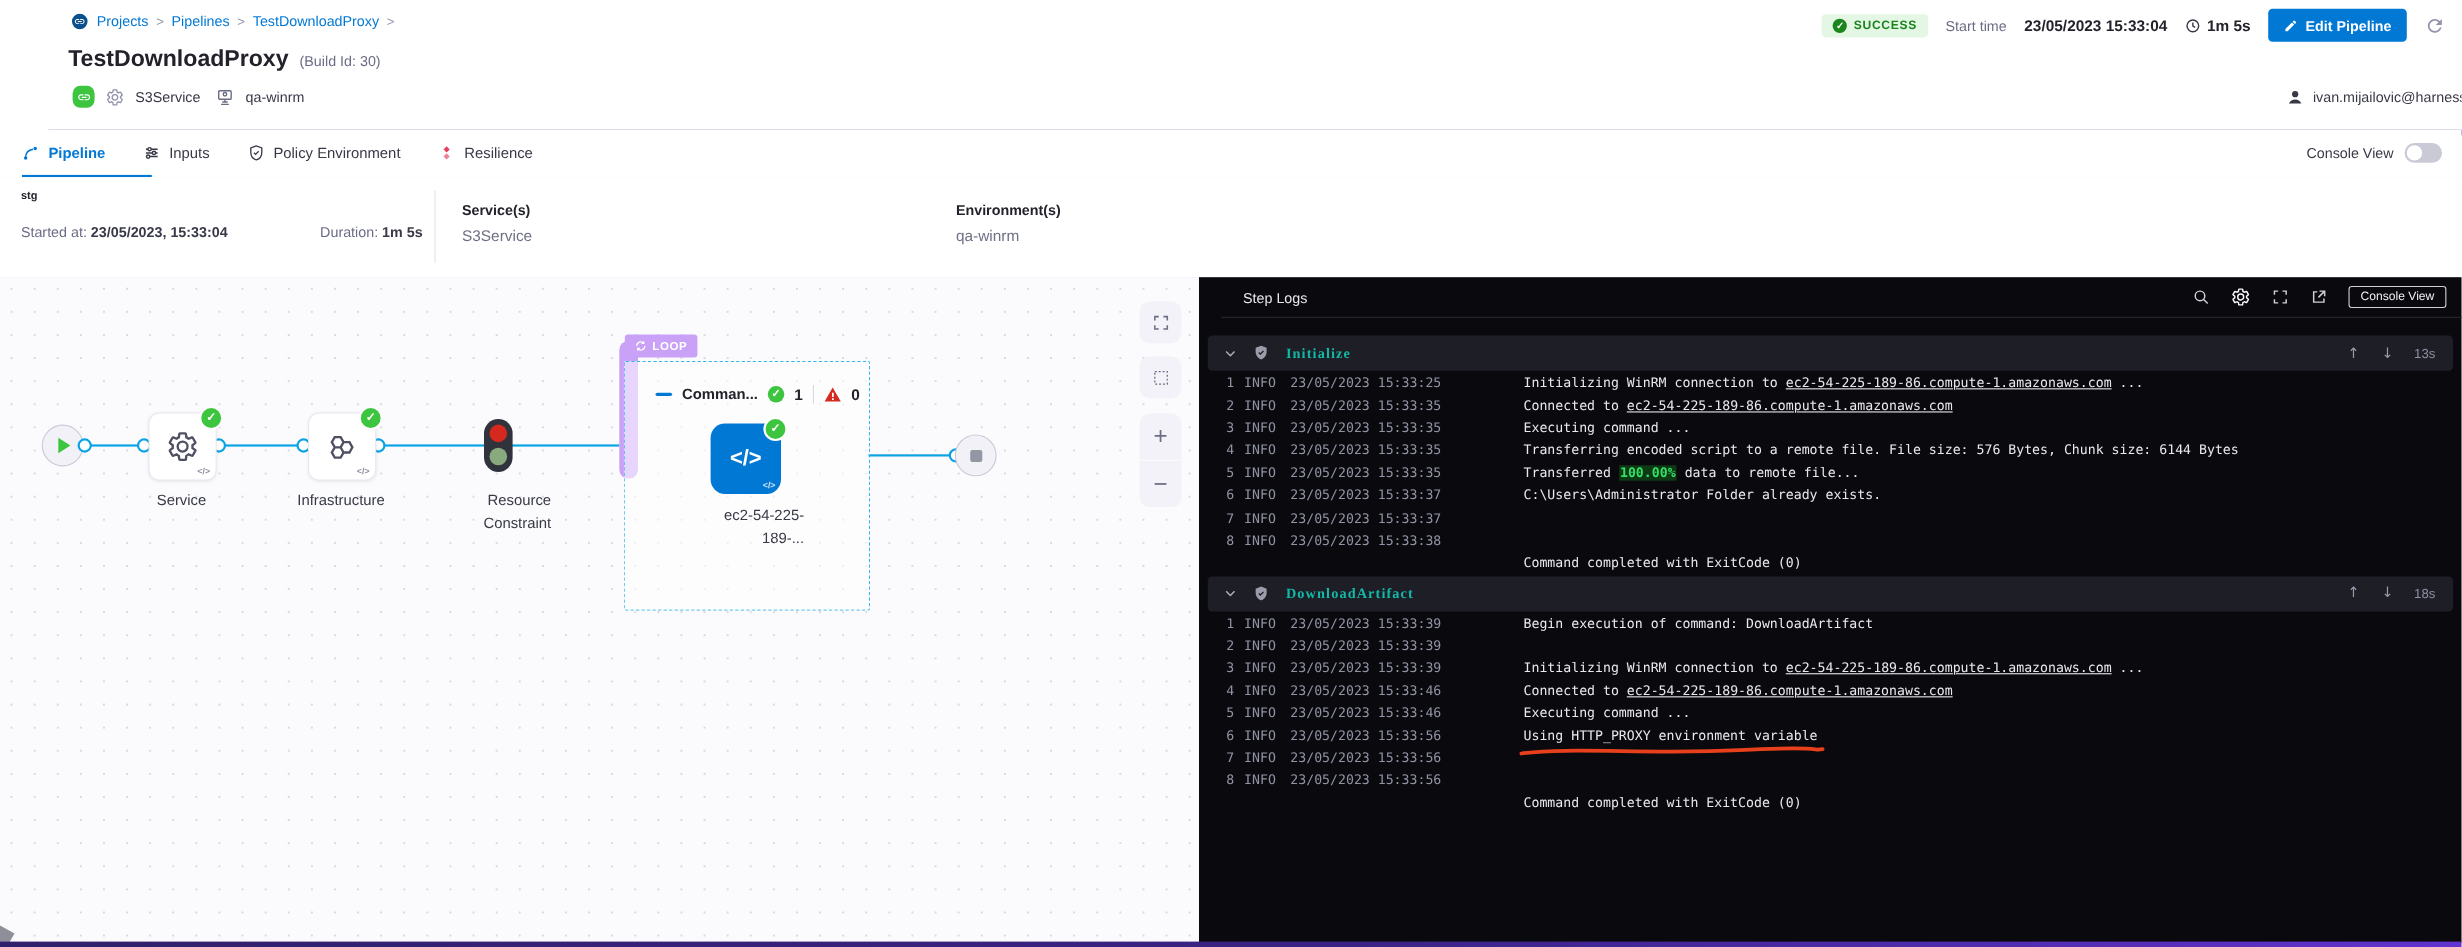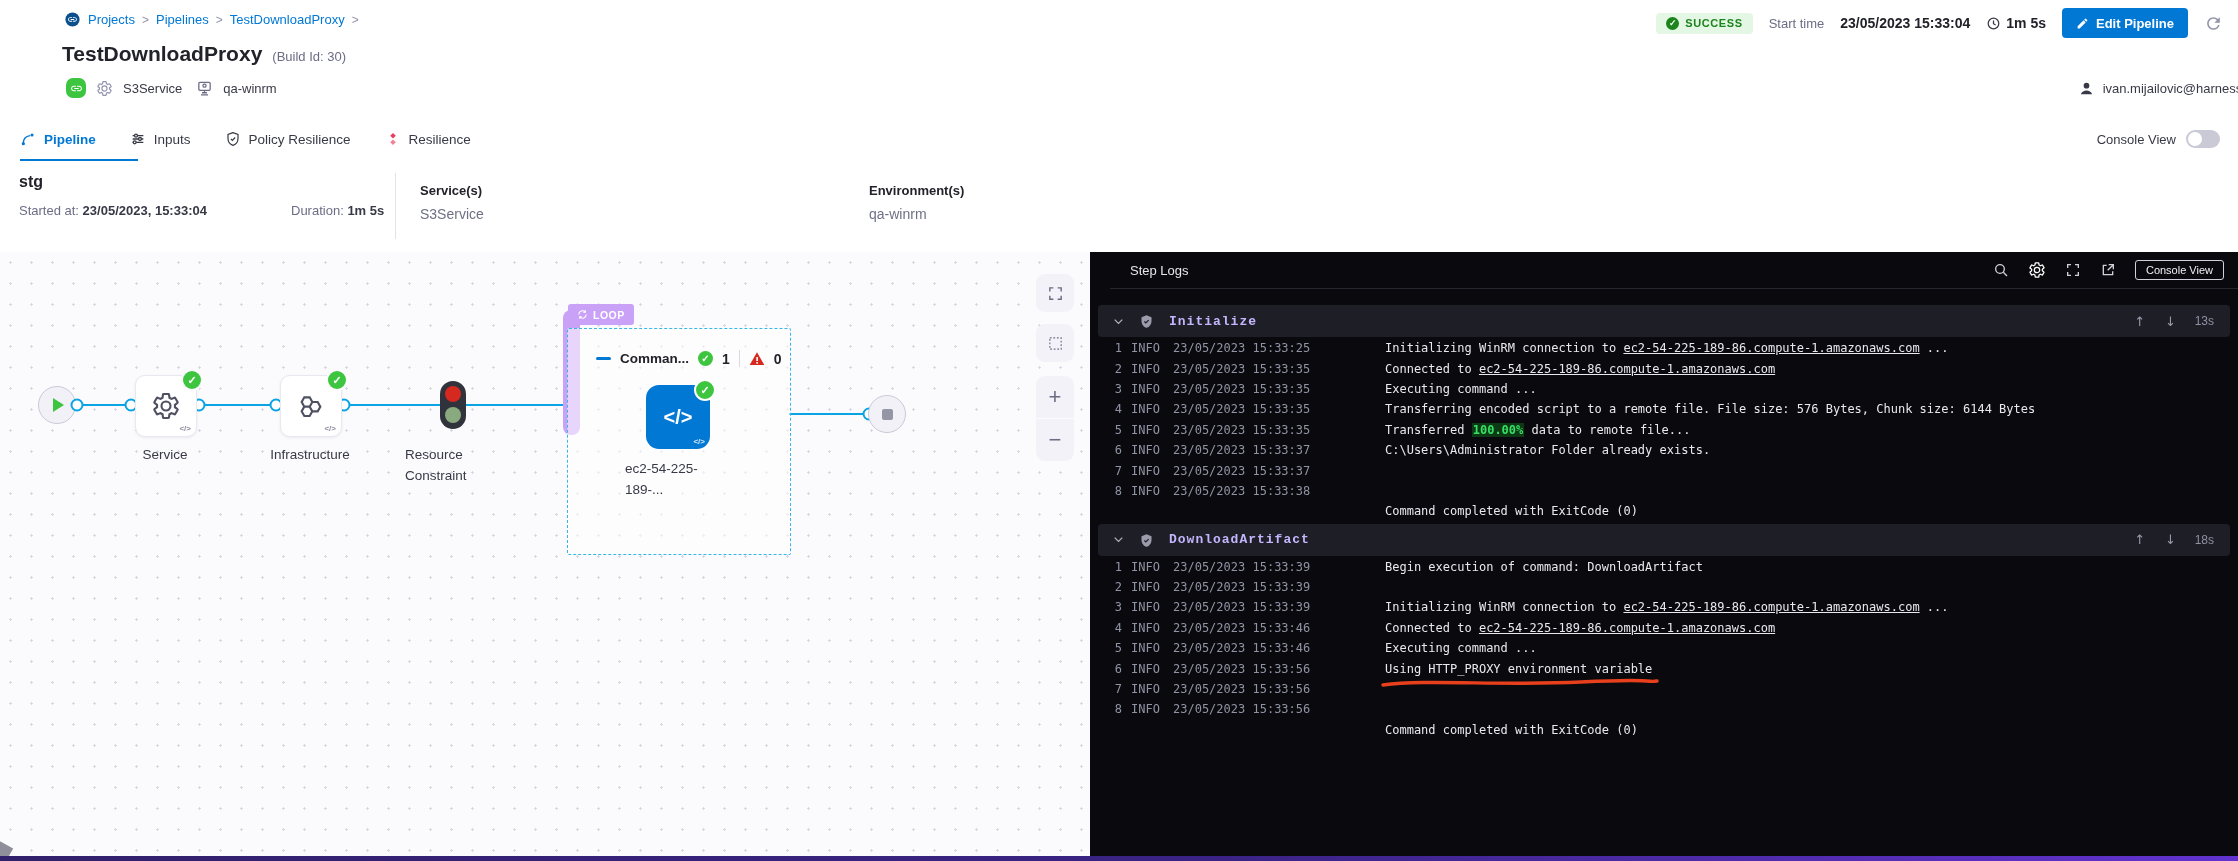--- a/index.html
+++ b/index.html
@@ -31,41 +31,41 @@
   #tabs{position:absolute;left:20px;top:0;height:42px;display:flex;align-items:center;gap:34px;}
   .tab{display:flex;align-items:center;gap:8px;font-size:13.5px;color:#383946;cursor:pointer;height:42px;}
   .tab.active{color:#0278d5;font-weight:600;}
   #tab-underline{position:absolute;left:20px;bottom:0;width:118px;height:2.5px;background:#0278d5;}
   #console-toggle-row{position:absolute;right:18px;top:0;height:42px;display:flex;align-items:center;gap:10px;font-size:13px;color:#383946;}
   .toggle{width:34px;height:18px;border-radius:9px;background:#c9cad6;position:relative;cursor:pointer;}
   .toggle .knob{position:absolute;left:2px;top:2px;width:14px;height:14px;border-radius:50%;background:#fff;}
 
   
   #stage-strip{position:absolute;left:0;top:161px;width:2238px;height:91px;background:#fff;border-bottom:1px solid #e7e7ef;}
-  #stage-name{position:absolute;left:19px;top:12px;font-size:16px;font-weight:700;}
+  #stage-name{position:absolute;left:19px;top:12px;font-size:10px;font-weight:700;}
   #stage-times{position:absolute;left:19px;top:42px;font-size:13px;color:#6b6d85;}
   #stage-times b{color:#383946;font-weight:600;}
   #stage-duration{position:absolute;left:291px;top:42px;font-size:13px;color:#6b6d85;}
   #stage-duration b{color:#383946;font-weight:600;}
   #stage-divider{position:absolute;left:395px;top:12px;width:1px;height:66px;background:#e2e2ea;}
   .col-label{font-size:13px;font-weight:600;color:#22222a;}
   .col-value{font-size:14px;color:#6f7085;margin-top:8px;}
   #svc-col{position:absolute;left:420px;top:22px;}
   #env-col{position:absolute;left:869px;top:22px;}
 
   
   #canvas{position:absolute;left:0;top:252px;width:1090px;height:605px;background:#fbfbfd;
     background-image:radial-gradient(#d7d8e4 1.1px,transparent 1.3px);background-size:21px 21px;overflow:hidden;}
   .edge{position:absolute;height:2px;background:#0aa3e4;}
   .cdot{position:absolute;width:9px;height:9px;border-radius:50%;background:#fff;border:2.5px solid #0aa3e4;transform:translate(-50%,-50%);}
   .term-circle{position:absolute;width:36px;height:36px;border-radius:50%;background:#f1f1f7;border:1.5px solid #c9cad8;transform:translate(-50%,-50%);display:flex;align-items:center;justify-content:center;}
   .play-tri{width:0;height:0;border-left:11px solid #3dc53f;border-top:7px solid transparent;border-bottom:7px solid transparent;margin-left:3px;}
   .stop-sq{width:11px;height:11px;background:#9596a5;border-radius:2px;}
   .node-sq{position:absolute;width:60px;height:60px;background:#fff;border:1px solid #e8e8f0;border-radius:10px;box-shadow:0 1px 3px rgba(40,41,61,.08);display:flex;align-items:center;justify-content:center;}
-  .node-label{position:absolute;font-size:13.5px;color:#383946;text-align:left;transform:translateX(-50%);line-height:21px;}
+  .node-label{position:absolute;font-size:13.5px;color:#383946;text-align:right;transform:translateX(-50%);line-height:21px;}
   .check-badge{position:absolute;width:18px;height:18px;border-radius:50%;background:#3dc53f;border:2px solid #fbfbfd;color:#fff;font-size:11px;font-weight:700;line-height:18px;text-align:center;}
   .node-decal{position:absolute;right:5px;bottom:3px;font-size:8px;color:#8e8fa0;font-weight:700;}
   #traffic-light{position:absolute;left:440px;top:129px;width:26px;height:48px;background:#30333c;border-radius:13px;}
   #traffic-light .light{position:absolute;left:5px;width:16px;height:16px;border-radius:50%;}
   #loop-bar{position:absolute;left:563px;top:58px;width:17px;height:125px;background:#c9a2f8;border-radius:8px;}
   #loop-badge{position:absolute;left:568px;top:52px;height:21px;padding:0 9px;background:#c9a2f8;border-radius:3px;color:#fff;font-size:10.5px;font-weight:700;letter-spacing:.5px;display:flex;align-items:center;gap:5px;}
   #loop-box{position:absolute;left:567px;top:76px;width:222px;height:225px;border:1.5px dashed #35b7e8;border-radius:2px;background:rgba(255,255,255,.55);}
   #group-header{position:absolute;left:596px;top:98px;display:flex;align-items:center;gap:9px;}
   #group-minus{width:15px;height:3px;background:#0278d5;border-radius:2px;cursor:pointer;}
   #group-title{font-size:13.5px;font-weight:600;color:#22222a;}
@@ -82,21 +82,21 @@
   #log-title{font-size:13px;color:#e6e6ec;}
   #log-header .spacer{flex:1;}
   #log-header .hic{color:#cfd0da;margin-left:19px;cursor:pointer;display:flex;align-items:center;}
   #console-view-btn{margin-left:19px;border:1px solid #cfd0da;color:#f0f0f4;background:transparent;border-radius:3px;font-size:11px;padding:3px 10px;cursor:pointer;font-family:"Liberation Sans",sans-serif;}
   #log-sections{padding:0 8px;}
   .log-section{margin-top:2px;}
   .log-section:first-child{margin-top:16px;}
   .sec-head{height:32px;background:#1e1e27;border-radius:4px;display:flex;align-items:center;padding:0 16px 0 14px;cursor:pointer;}
   .sec-chev{color:#b0b1bf;display:flex;width:14px;}
   .sec-shield{color:#9a9bab;margin-left:13px;}
-  .sec-title{font-family:Liberation Mono, monospace;font-size:13px;font-weight:700;letter-spacing:1px;color:#c4b5fd;margin-left:15px;}
+  .sec-title{font-family:Liberation Serif, serif;font-size:13px;font-weight:700;letter-spacing:1px;color:#14b8a6;margin-left:15px;}
   .sec-head .spacer{flex:1;}
   .sec-arrow{color:#9a9bab;font-size:13px;margin-left:20px;cursor:pointer;font-family:"DejaVu Sans",sans-serif;}
   .sec-dur{color:#8f90a2;font-size:12px;margin-left:16px;min-width:22px;text-align:right;}
   .rows{padding-top:1px;}
   .log-row{height:20.4px;display:flex;align-items:center;font-family:"DejaVu Sans Mono",monospace;font-size:12px;white-space:pre;position:relative;}
   .log-row .ln{width:24px;text-align:right;color:#9093a4;}
   .log-row .lvl{margin-left:9px;width:40px;color:#9093a4;}
   .log-row .ts{margin-left:2px;width:150px;color:#9093a4;}
   .log-row .msg{margin-left:62px;color:#e8e8ee;position:relative;}
   .log-row.footer .msg{margin-left:287px;}
@@ -281,21 +281,21 @@
       <div class="tab">
         <svg class="ic" width="16" height="16" style="color:#383946">
             <use href="#i-sliders"></use>
           </svg>
         <span>Inputs</span>
       </div>
       <div class="tab">
         <svg class="ic" width="16" height="16" style="color:#383946">
             <use href="#i-shield-o"></use>
           </svg>
-        <span>Policy Resilience</span>
+        <span>Policy Environment</span>
       </div>
       <div class="tab">
         <svg class="ic" width="16" height="16" style="color:#e3405f">
             <use href="#i-res"></use>
           </svg>
         <span>Resilience</span>
       </div>
     </div>
     <div id="tab-underline"></div>
     <div id="console-toggle-row">

